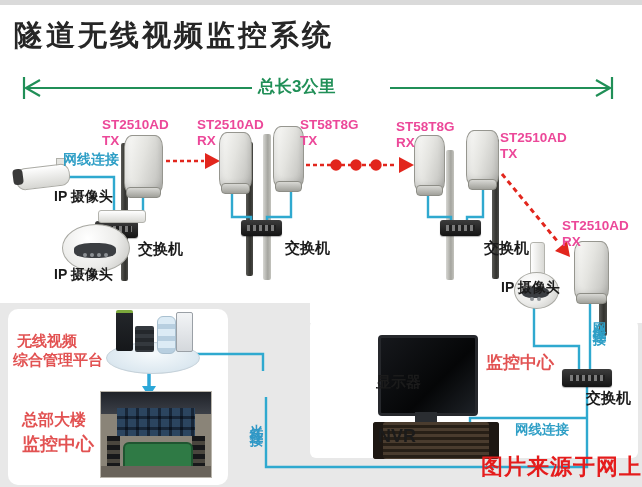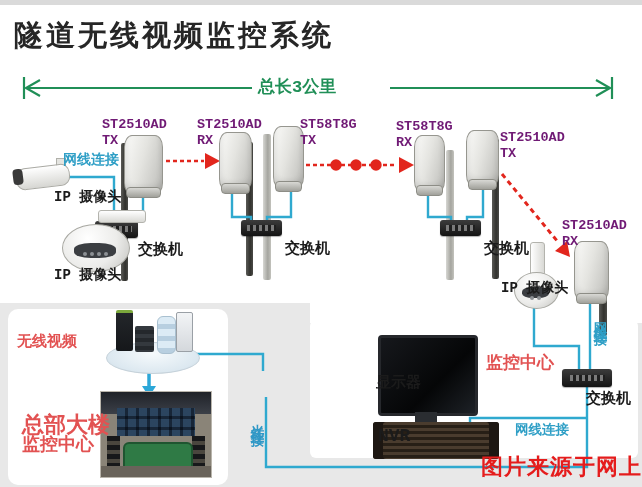--- a/index.html
+++ b/index.html
@@ -1,17 +1,17 @@
 <!DOCTYPE html>
 <html><head>
 <meta charset="utf-8">
 <style>
   html,body{margin:0;padding:0;background:#fff;}
   .stage{position:relative;width:642px;height:487px;background:#ffffff;overflow:hidden;
-         font-family:Liberation Mono, monospace;}
+         font-family:Liberation Sans, sans-serif;}
   .top-strip{position:absolute;left:0;top:0;width:642px;height:5px;background:#dadada;z-index:0;}
   .bottom-bg{position:absolute;left:0;top:303px;width:642px;height:184px;background:#e8e8e8;z-index:0;}
   .white-patch{position:absolute;left:310px;top:303px;width:332px;height:20px;background:#ffffff;z-index:0;}
   .panel{position:absolute;background:#ffffff;z-index:0;}
   .panel.left{left:8px;top:309px;width:220px;height:176px;border-radius:10px;}
   .panel.right{left:310px;top:320px;width:328px;height:138px;border-radius:6px;}
 
   .title{position:absolute;left:14px;top:16px;font-size:29px;font-weight:700;color:#262626;
          letter-spacing:3px;z-index:4;white-space:nowrap;}
   .measure-label{position:absolute;left:258px;top:75px;width:124px;text-align:left;
@@ -43,40 +43,40 @@
 
   .switch{position:absolute;z-index:3;border-radius:3px;
         background:linear-gradient(#3c3c3c,#141414);box-shadow:0 1px 1px rgba(0,0,0,.3);}
   .switch .ports{position:absolute;left:15%;right:15%;top:32%;height:34%;
         background:repeating-linear-gradient(90deg,#7a7a7a 0 3px,#1e1e1e 3px 6px);}
   .s1{left:95px;top:221px;width:43px;height:17px;}
   .s2{left:241px;top:220px;width:41px;height:16px;}
   .s3{left:440px;top:220px;width:41px;height:16px;}
   .s4{left:562px;top:369px;width:50px;height:18px;}
 
-  .dev-label{position:absolute;z-index:4;font-size:13.5px;font-weight:700;color:#701a75;
+  .dev-label{position:absolute;z-index:4;font-size:13.5px;font-weight:700;color:#ec4899;
         line-height:1.18;white-space:nowrap;}
   .l1{left:102px;top:117px;} .l2{left:197px;top:117px;} .l3{left:300px;top:117px;}
   .l4{left:396px;top:119px;} .l5{left:500px;top:130px;} .l6{left:562px;top:218px;}
 
   .cn-label{position:absolute;z-index:4;font-size:15px;font-weight:700;color:#1b1b1b;white-space:nowrap;padding-left:44px;}
   .ipcam1{left:10px;top:188px;font-size:14px;} .ipcam2{left:10px;top:266px;font-size:14px;}
   .ipcam3{left:457px;top:279px;font-size:14px;}
   .sl1{left:94px;top:240px;} .sl2{left:241px;top:239px;} .sl3{left:440px;top:239px;} .sl4{left:542px;top:389px;}
   .monitor-label{left:332px;top:373px;}
   .nvr-label{left:334px;top:426px;font-size:18px;}
 
   .cable-label{position:absolute;z-index:4;font-size:14px;font-weight:700;color:#2f9fc6;white-space:nowrap;}
   .nc1{left:63px;top:151px;} .nc3{left:515px;top:421px;font-size:13.5px;}
   .vtext{writing-mode:vertical-rl;text-orientation:upright;letter-spacing:3px;font-size:13.5px;}
   .nc2{left:590px;top:312px;} .fiber{left:247px;top:413px;color:#3098c6;}
 
   .red-label{position:absolute;z-index:4;font-weight:700;color:#e25252;white-space:nowrap;}
   .wl1{left:17px;top:332px;font-size:15px;} .wl2{left:13px;top:351px;font-size:15px;}
-  .hq1{left:22px;top:410px;font-size:22px;} .hq2{left:22px;top:432px;font-size:18px;}
+  .hq1{left:22px;top:410px;font-size:16px;} .hq2{left:22px;top:432px;font-size:18px;}
   .tn1{left:486px;top:330px;font-size:17px;} .tn2{left:486px;top:351px;font-size:17px;}
 
   .watermark{position:absolute;left:481px;top:452px;z-index:6;font-size:22px;font-weight:700;
         color:#e51c1c;letter-spacing:1px;white-space:nowrap;}
 
   .cam-bullet{position:absolute;left:12px;top:158px;width:60px;height:36px;z-index:3;}
   .cam-bullet .body{position:absolute;left:4px;top:8px;width:52px;height:20px;border-radius:9px;
         background:linear-gradient(#ffffff,#d6d6d2);border:1px solid #aaaaa4;transform:rotate(-7deg);}
   .cam-bullet .lens{position:absolute;left:1px;top:11px;width:10px;height:16px;border-radius:4px;
         background:#3a3a3a;transform:rotate(-7deg);}
@@ -283,20 +283,21 @@
   <div class="cn-label ipcam1">IP 摄像头</div>
   <div class="cn-label ipcam2">IP 摄像头</div>
   <div class="cn-label ipcam3">IP 摄像头</div>
 
   <div class="cable-label nc1">网线连接</div>
   <div class="cable-label vtext nc2">网线连接</div>
   <div class="cable-label nc3">网线连接</div>
   <div class="cable-label vtext fiber">光纤连接</div>
 
   <div class="red-label wl1">无线视频</div>
+  <div class="red-label wl2">综合管理平台</div>
   <div class="platform"></div>
   <div class="srv tower"></div>
   <div class="srv cube"></div>
   <div class="srv bottles"></div>
   <div class="srv cabinet"></div>
   <div class="photo">
     <div class="ceiling"></div>
     <div class="wall"></div>
     <div class="chairs-l"></div>
     <div class="chairs-r"></div>

